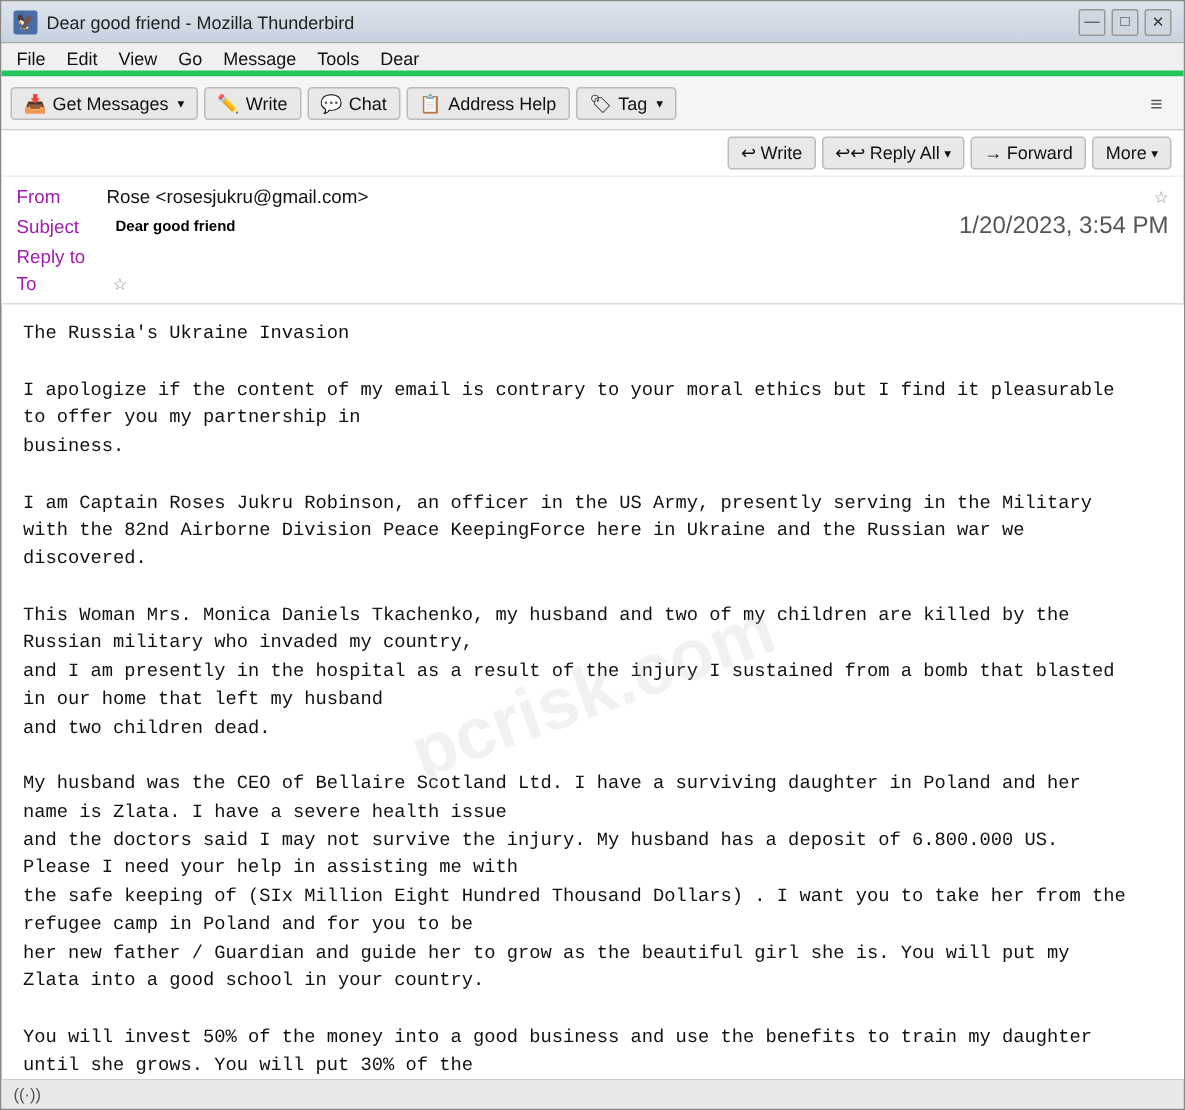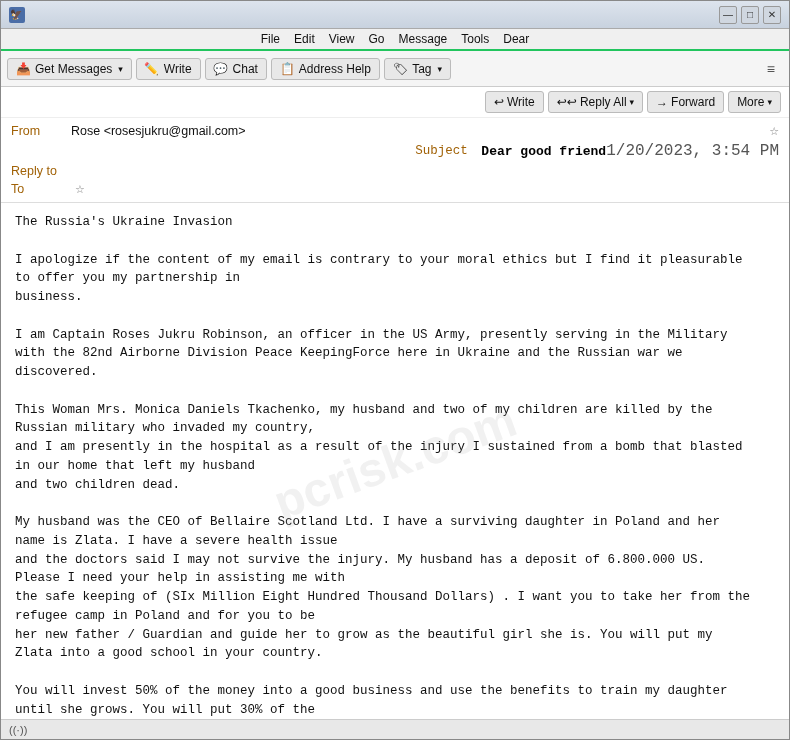--- a/index.html
+++ b/index.html
@@ -68,23 +68,22 @@
       cursor: pointer;
       color: #333;
     }
 
     
     .menu-bar {
       background: #f0f0f0;
       padding: 2px 4px;
       display: flex;
       gap: 2px;
-      border-bottom: 2px solid #22c55e;
+      border-bottom: 4px solid #22c55e;
       height: 22px;
-      justify-content: center;
     }
     .menu-item {
       padding: 1px 6px;
       font-size: 12px;
       cursor: pointer;
       border-radius: 2px;
       color: #111;
     }
 
     
@@ -153,47 +152,46 @@
     .email-meta {
       padding: 4px 10px;
     }
     .meta-row {
       display: flex;
       align-items: center;
       padding: 2px 0;
       font-size: 12.5px;
     }
     .meta-label {
-      color: #a16207;
+      color: #a21caf;
       width: 60px;
       flex-shrink: 0;
     }
     .meta-value {
       color: #111;
       flex: 1;
     }
     .meta-date {
       color: #555;
       font-size: 16px;
     }
     .star-icon {
       color: #888;
       margin-left: 4px;
       cursor: pointer;
       font-size: 11px;
     }
     .subject-row {
       display: flex;
       align-items: center;
-      justify-content: flex-end;
-      font-family: Liberation Mono, monospace;
+      justify-content: space-between;
     }
     .subject-text {
       font-weight: bold;
-      font-size: 13px;
+      font-size: 10px;
     }
 
     
     .email-body-container {
       flex: 1;
       background: white;
       overflow-y: auto;
       padding: 10px 14px;
       position: relative;
     }
@@ -242,20 +240,21 @@
     }
   </style>
 </head>
 <body>
 
 <div class="window">
 
   <div class="title-bar">
     <div class="title-bar-left">
       <div class="title-bar-icon">🦅</div>
+      <span class="title-bar-title">Dear good friend - Mozilla Thunderbird</span>
     </div>
     <div class="title-bar-controls">
       <div class="title-btn">—</div>
       <div class="title-btn">□</div>
       <div class="title-btn">✕</div>
     </div>
   </div>
 
   <div class="menu-bar">
     <span class="menu-item">File</span>

